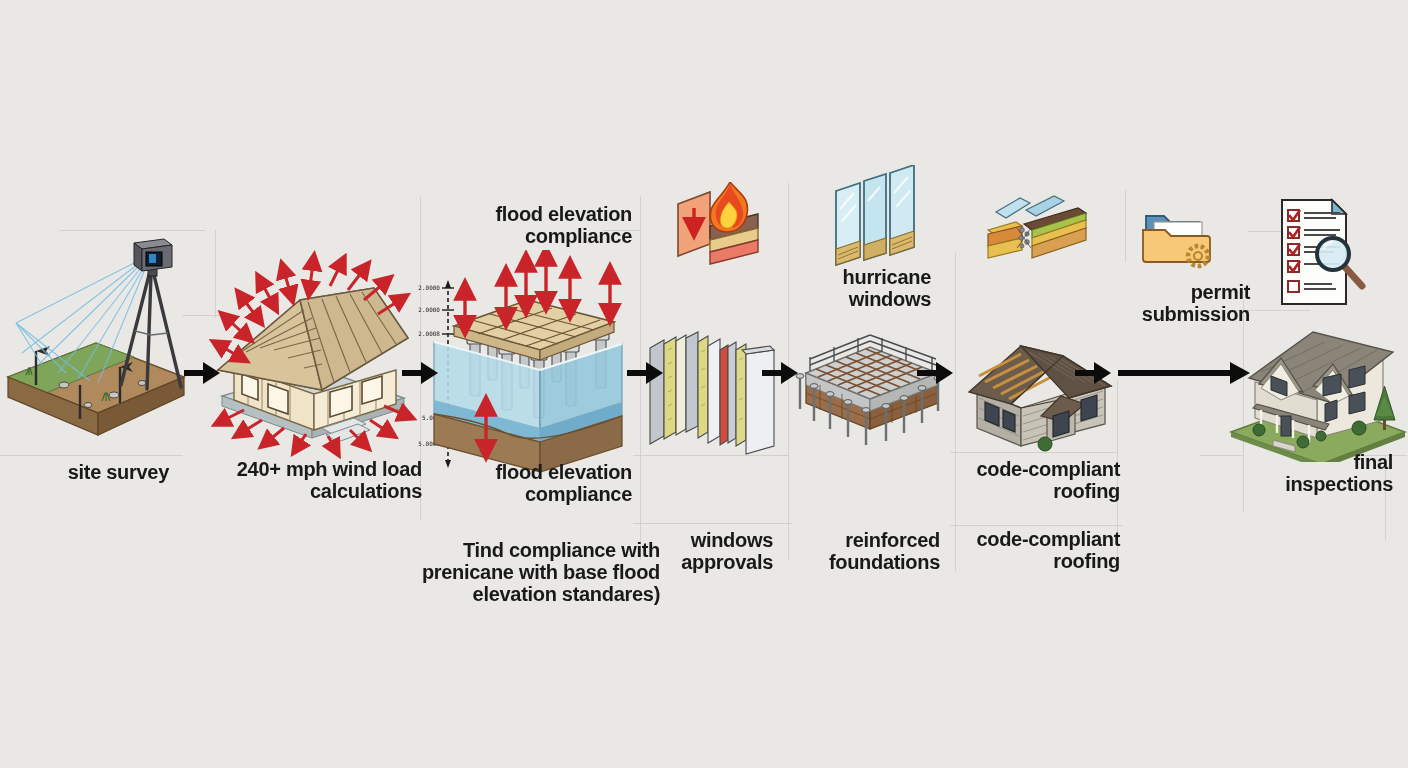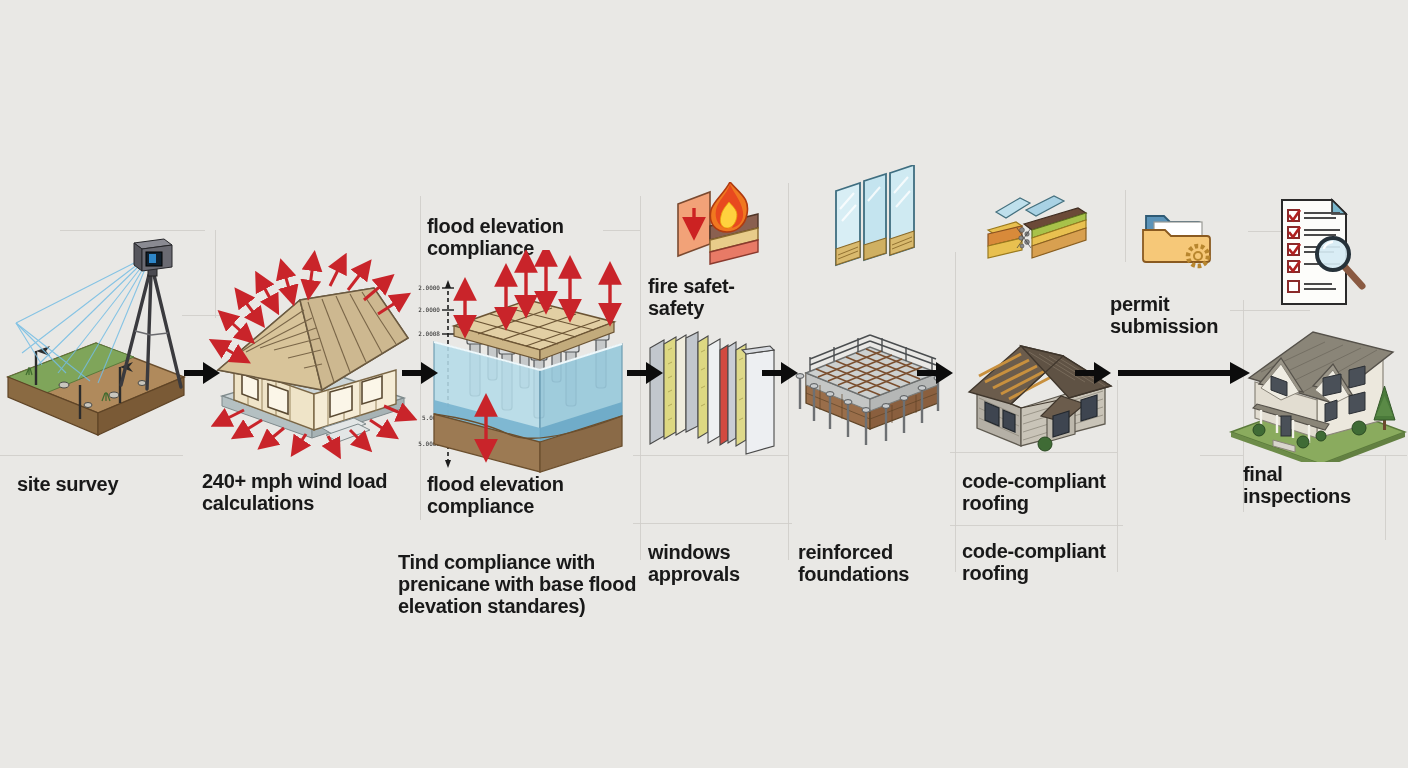--- a/index.html
+++ b/index.html
@@ -1,19 +1,19 @@
 <!DOCTYPE html>
 <html><head>
 <meta charset="utf-8">
 <style>
   html,body{margin:0;padding:0;}
   body{font-family:"Liberation Sans",sans-serif;}
   #canvas{position:relative;width:1408px;height:768px;background:#e9e8e5;overflow:hidden;}
   .label{position:absolute;font-weight:600;font-size:20px;line-height:1.1;letter-spacing:-0.3px;
-         color:#191919;text-align:left;white-space:pre-line;margin-top:12px;}
+         color:#191919;text-align:right;white-space:pre-line;}
   .gl{position:absolute;background:#cfcdc9;opacity:.85;}
   .glv{width:1px;}
   .glh{height:1px;}
   .abs{position:absolute;}
   svg{display:block;}
 </style>
 </head>
 <body>
 
 <div id="canvas">
@@ -94,21 +94,21 @@
       <g>
         <rect x="146" y="32" width="9" height="9" fill="#4a4a50" stroke="#222"></rect>
         <polygon points="132,8 162,4 170,10 140,14" fill="#8a8a92" stroke="#26262a"></polygon>
         <polygon points="132,8 140,14 140,36 132,30" fill="#55555c" stroke="#26262a"></polygon>
         <polygon points="140,14 170,10 170,32 140,36" fill="#6a6a72" stroke="#26262a"></polygon>
         <rect x="144" y="17" width="16" height="14" fill="#10202e" stroke="#000"></rect>
         <rect x="147" y="19" width="7" height="9" fill="#2e86c8"></rect>
       </g>
     </svg>
   </div>
-  <div class="label" style="left:17px;top:461px;width:160px">site survey</div>
+  <div class="label" style="left:9px;top:461px;width:160px">site survey</div>
 
   <div class="abs" style="left:204px;top:238px">
     <svg width="214" height="228" viewBox="0 0 214 228">
       <defs>
         <marker id="rw" markerWidth="7" markerHeight="7" refX="5" refY="3.5" orient="auto">
           <polygon points="0,0 7,3.5 0,7" fill="#c9242a"></polygon>
         </marker>
         <marker id="rws" markerWidth="7" markerHeight="7" refX="2" refY="3.5" orient="auto-start-reverse">
           <polygon points="0,0 7,3.5 0,7" fill="#c9242a"></polygon>
         </marker>
@@ -297,22 +297,20 @@
         <polygon points="40,58 88,46 88,58 40,70" fill="#e8cc8a" stroke="#8a6a30"></polygon>
         <polygon points="40,70 88,58 88,70 40,82" fill="#e87a66" stroke="#8a3a2e"></polygon>
       </g>
       <g>
         <path d="M60,0 C70,12 80,16 77,32 C75,44 66,50 57,50 C46,50 38,42 41,28 C44,18 54,12 60,0 Z" fill="#f07820" stroke="#b03a10" stroke-width="1.6"></path>
         <path d="M60,2 C56,14 48,18 46,28 C44,38 50,46 58,47 C52,40 54,34 58,28 C62,34 66,38 62,46 C70,44 74,38 73,30 C71,18 64,12 60,2 Z" fill="#e8491f"></path>
         <path d="M59,20 C64,26 69,29 66,38 C64,44 60,46 57,46 C52,46 49,41 51,34 C52,28 56,24 59,20 Z" fill="#ffd23e" stroke="#e8a20a" stroke-width="0.8"></path>
       </g>
     </svg>
   </div>
-  <div class="label" style="left:648px;top:263px;width:125px">fire safet-
-safety</div>
   <div class="abs" style="left:646px;top:320px">
     <svg width="134" height="142" viewBox="0 0 134 142">
       <g stroke="#4a4a4a" stroke-width="1.1">
         <polygon points="4,28 18,20 18,116 4,124" fill="#c2c7cd"></polygon>
         <polygon points="18,24 30,17 30,112 18,119" fill="#ddd882"></polygon>
         <polygon points="30,21 40,15 40,109 30,115" fill="#efecdc"></polygon>
         <polygon points="40,18 52,12 52,106 40,112" fill="#c2c7cd"></polygon>
         <polygon points="52,22 62,16 62,112 52,118" fill="#ddd882"></polygon>
         <polygon points="62,26 74,19 74,116 62,123" fill="#eef0f2"></polygon>
         <polygon points="74,30 82,25 82,120 74,125" fill="#d24a40"></polygon>
@@ -360,20 +358,22 @@
         </g>
         <g stroke="#8a6a2a" stroke-width="0.9">
           <line x1="8" y1="90" x2="28" y2="82"></line>
             <line x1="8" y1="94" x2="28" y2="86"></line>
           <line x1="62" y1="80" x2="82" y2="72"></line>
             <line x1="62" y1="84" x2="82" y2="76"></line>
         </g>
       </g>
     </svg>
   </div>
+  <div class="label" style="left:806px;top:266px;width:125px">hurricane
+windows</div>
   <div class="abs" style="left:790px;top:325px">
     <svg width="160" height="132" viewBox="0 0 160 132">
 
       <polygon points="16,48 80,74 80,104 16,78" fill="#9a6e4a" stroke="#5f4426" stroke-width="1.3"></polygon>
       <polygon points="80,74 148,48 148,78 80,104" fill="#8a5f3e" stroke="#5f4426" stroke-width="1.3"></polygon>
       <polygon points="16,48 80,74 80,86 16,60" fill="#c4c6c5" stroke="#7a7c7a" stroke-width="1.1"></polygon>
       <polygon points="80,74 148,48 148,60 80,86" fill="#b5b7b6" stroke="#7a7c7a" stroke-width="1.1"></polygon>
 
       <g stroke="#5f4426" stroke-width="0.7">
         <line x1="16" y1="68" x2="80" y2="94"></line>

